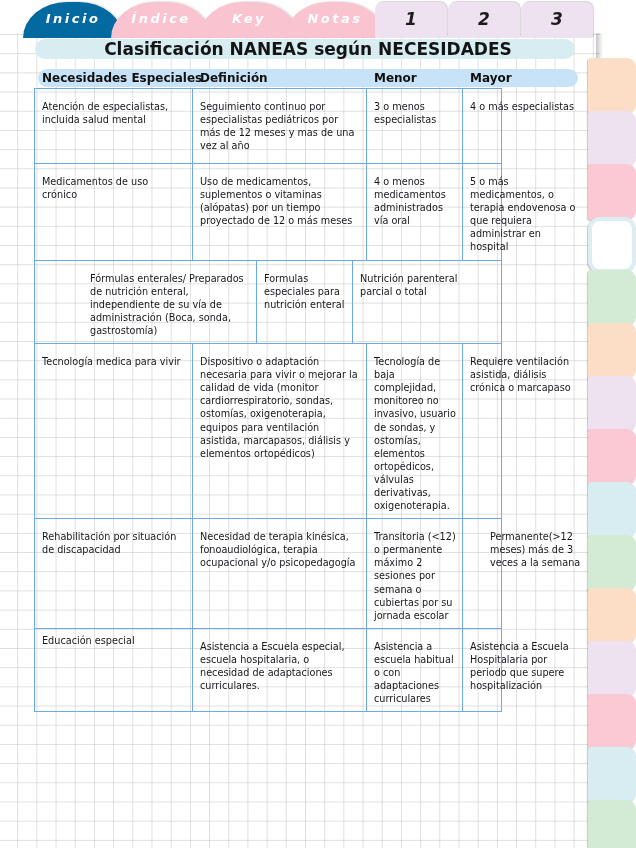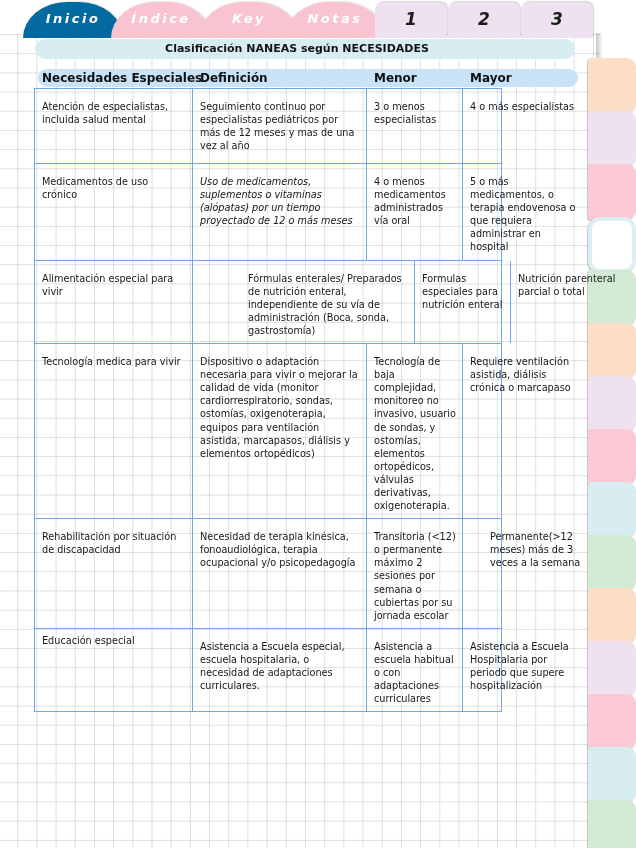--- a/index.html
+++ b/index.html
@@ -125,28 +125,28 @@
     position: absolute;
     left: 35px;
     top: 39px;
     width: 540px;
     height: 20px;
     background: #D7EDF2;
     border-radius: 10px;
   }
   #banner-text {
     position: absolute;
-    left: 27px;
+    left: 38px;
     top: 38px;
     width: 540px;
     height: 22px;
     text-align: center;
     line-height: 22px;
     font-family: "DejaVu Sans", sans-serif;
-    font-size: 11px;
+    font-size: 17px;
     font-weight: bold;
     color: #141414;
     letter-spacing: 0px;
   }
 
   
   #table {
     position: absolute;
     left: 34px;
     top: 68px;
@@ -269,27 +269,26 @@
 
       <div class="row r0" style="border-color: rgb(111, 168, 232);">
         <div class="td c0 pad-top" style="border-color: rgb(111, 168, 232);">Atención de especialistas, incluida salud mental</div>
         <div class="td c1 pad-top" style="border-color: rgb(111, 168, 232);">Seguimiento continuo por especialistas pediátricos por más de 12 meses y mas de una vez al año</div>
         <div class="td c2 pad-top" style="border-color: rgb(111, 168, 232);">3 o menos especialistas</div>
         <div class="td c3 pad-top" style="border-color: rgb(111, 168, 232);">4 o más especialistas</div>
       </div>
 
       <div class="row r1" style="border-color: rgb(111, 168, 232);">
         <div class="td c0 pad-top" style="border-color: rgb(111, 168, 232);">Medicamentos de uso crónico</div>
-        <div class="td c1 pad-top" style="border-color: rgb(111, 168, 232); font-style: italic;">Uso de medicamentos, suplementos o vitaminas (alópatas) por un tiempo proyectado de 12 o más meses</div>
+        <div class="td c1 pad-top" style="border-color: rgb(111, 168, 232);">Uso de medicamentos, suplementos o vitaminas (alópatas) por un tiempo proyectado de 12 o más meses</div>
         <div class="td c2 pad-top" style="border-color: rgb(111, 168, 232);">4 o menos medicamentos administrados vía oral</div>
         <div class="td c3 pad-top" style="border-color: rgb(111, 168, 232);">5 o más medicamentos, o terapia endovenosa o que requiera administrar en hospital</div>
       </div>
 
       <div class="row r2" style="border-color: rgb(111, 168, 232);">
-        <div class="td c0 pad-top" style="border-color: rgb(111, 168, 232);">Alimentación especial para vivir</div>
         <div class="td c1 pad-top" style="border-color: rgb(111, 168, 232); margin-left: 48px;">Fórmulas enterales/ Preparados de nutrición enteral, independiente de su vía de administración (Boca, sonda, gastrostomía)</div>
         <div class="td c2 pad-top" style="border-color: rgb(111, 168, 232);">Formulas especiales para nutrición enteral</div>
         <div class="td c3 pad-top" style="border-color: rgb(111, 168, 232);">Nutrición parenteral parcial o total</div>
       </div>
 
       <div class="row r3" style="border-color: rgb(111, 168, 232);">
         <div class="td c0 pad-top" style="border-color: rgb(111, 168, 232);">Tecnología medica para vivir</div>
         <div class="td c1 pad-top" style="border-color: rgb(111, 168, 232);">Dispositivo o adaptación necesaria para vivir o mejorar la calidad de vida (monitor cardiorrespiratorio, sondas, ostomías, oxigenoterapia, equipos para ventilación asistida, marcapasos, diálisis y elementos ortopédicos)</div>
         <div class="td c2 pad-top" style="border-color: rgb(111, 168, 232);">Tecnología de baja complejidad, monitoreo no invasivo, usuario de sondas, y ostomías, elementos ortopédicos, válvulas derivativas, oxigenoterapia.</div>
         <div class="td c3 pad-top" style="border-color: rgb(111, 168, 232);">Requiere ventilación asistida, diálisis crónica o marcapaso</div>

